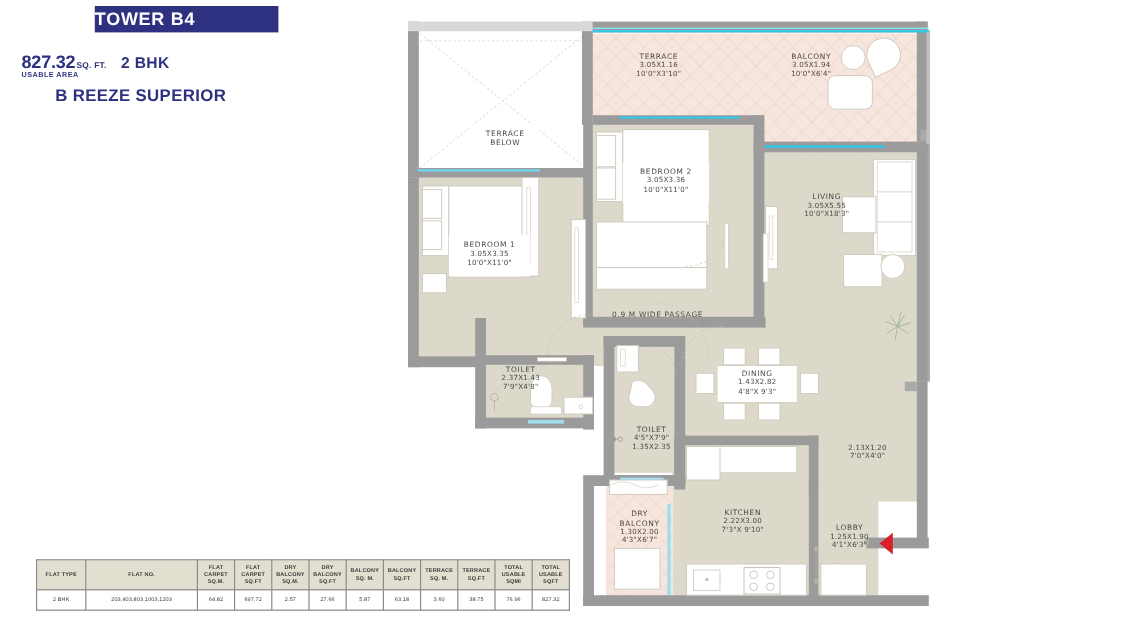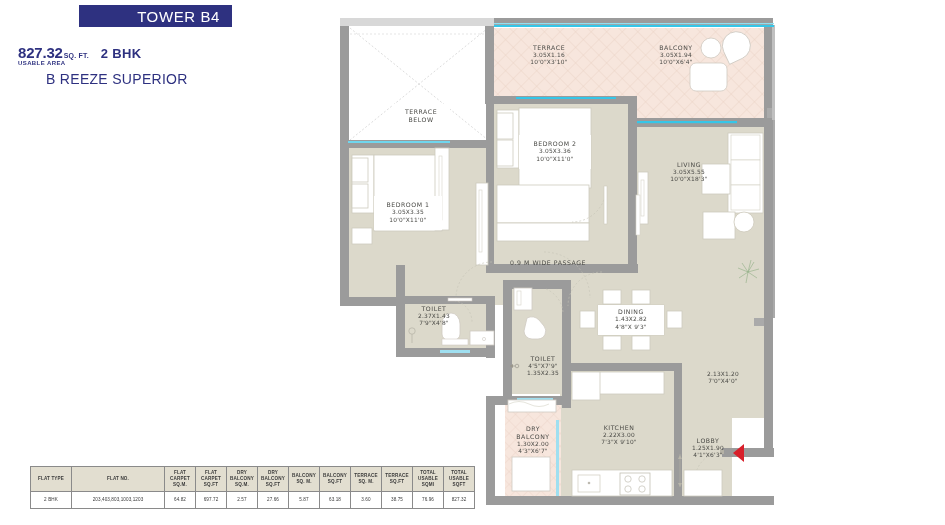--- a/index.html
+++ b/index.html
@@ -2,32 +2,32 @@
 <html><head>
 <meta charset="utf-8">
 <title>Floor Plan</title>
 <style>
   html,body{margin:0;padding:0;background:#ffffff;}
   body{width:945px;height:525px;position:relative;overflow:hidden;
        font-family:"Liberation Sans","DejaVu Sans",sans-serif;}
 
   
   #tower-bar{position:absolute;left:79px;top:5px;width:153px;height:22px;
-    background:#2e3180;color:#ffffff;font-size:15px;font-weight:normal;
-    letter-spacing:.6px;display:flex;align-items:center;justify-content:flex-end;
+    background:#2e3180;color:#ffffff;font-size:15px;font-weight:bold;
+    letter-spacing:.6px;display:flex;align-items:center;
     padding-right:12px;box-sizing:border-box;}
 
   #area-block{position:absolute;left:18px;top:44px;width:250px;color:#2e3180;}
   #area-line{display:flex;align-items:baseline;}
   #area-num{font-size:15px;font-weight:bold;letter-spacing:-.2px;}
   #area-unit{font-size:7px;font-weight:bold;margin-left:1px;letter-spacing:.2px;}
   #area-bhk{font-size:13px;font-weight:bold;margin-left:12px;letter-spacing:.3px;}
   #area-sub{font-size:6px;font-weight:bold;letter-spacing:.4px;margin-top:-1px;}
   #unit-name{position:absolute;left:46px;top:71px;color:#2e3180;
-    font-size:14px;font-weight:normal;letter-spacing:.3px;}
+    font-size:14px;font-weight:bold;letter-spacing:.3px;}
 
   
   #spec-table{position:absolute;left:30px;top:466px;border-collapse:collapse;
     font-size:4.6px;color:#3a3a3a;background:#ffffff;}
   #spec-table th,#spec-table td{border:.5px solid #8a8a8a;text-align:center;
     padding:0;line-height:1.35;font-weight:bold;}
   #spec-table thead th{background:#e2ded0;height:24px;letter-spacing:.15px;}
   #spec-table tbody td{background:#ffffff;height:16px;font-weight:normal;letter-spacing:.1px;}
   .c-type{width:40px;}.c-no{width:92px;}
   .c-n{width:30px;}

